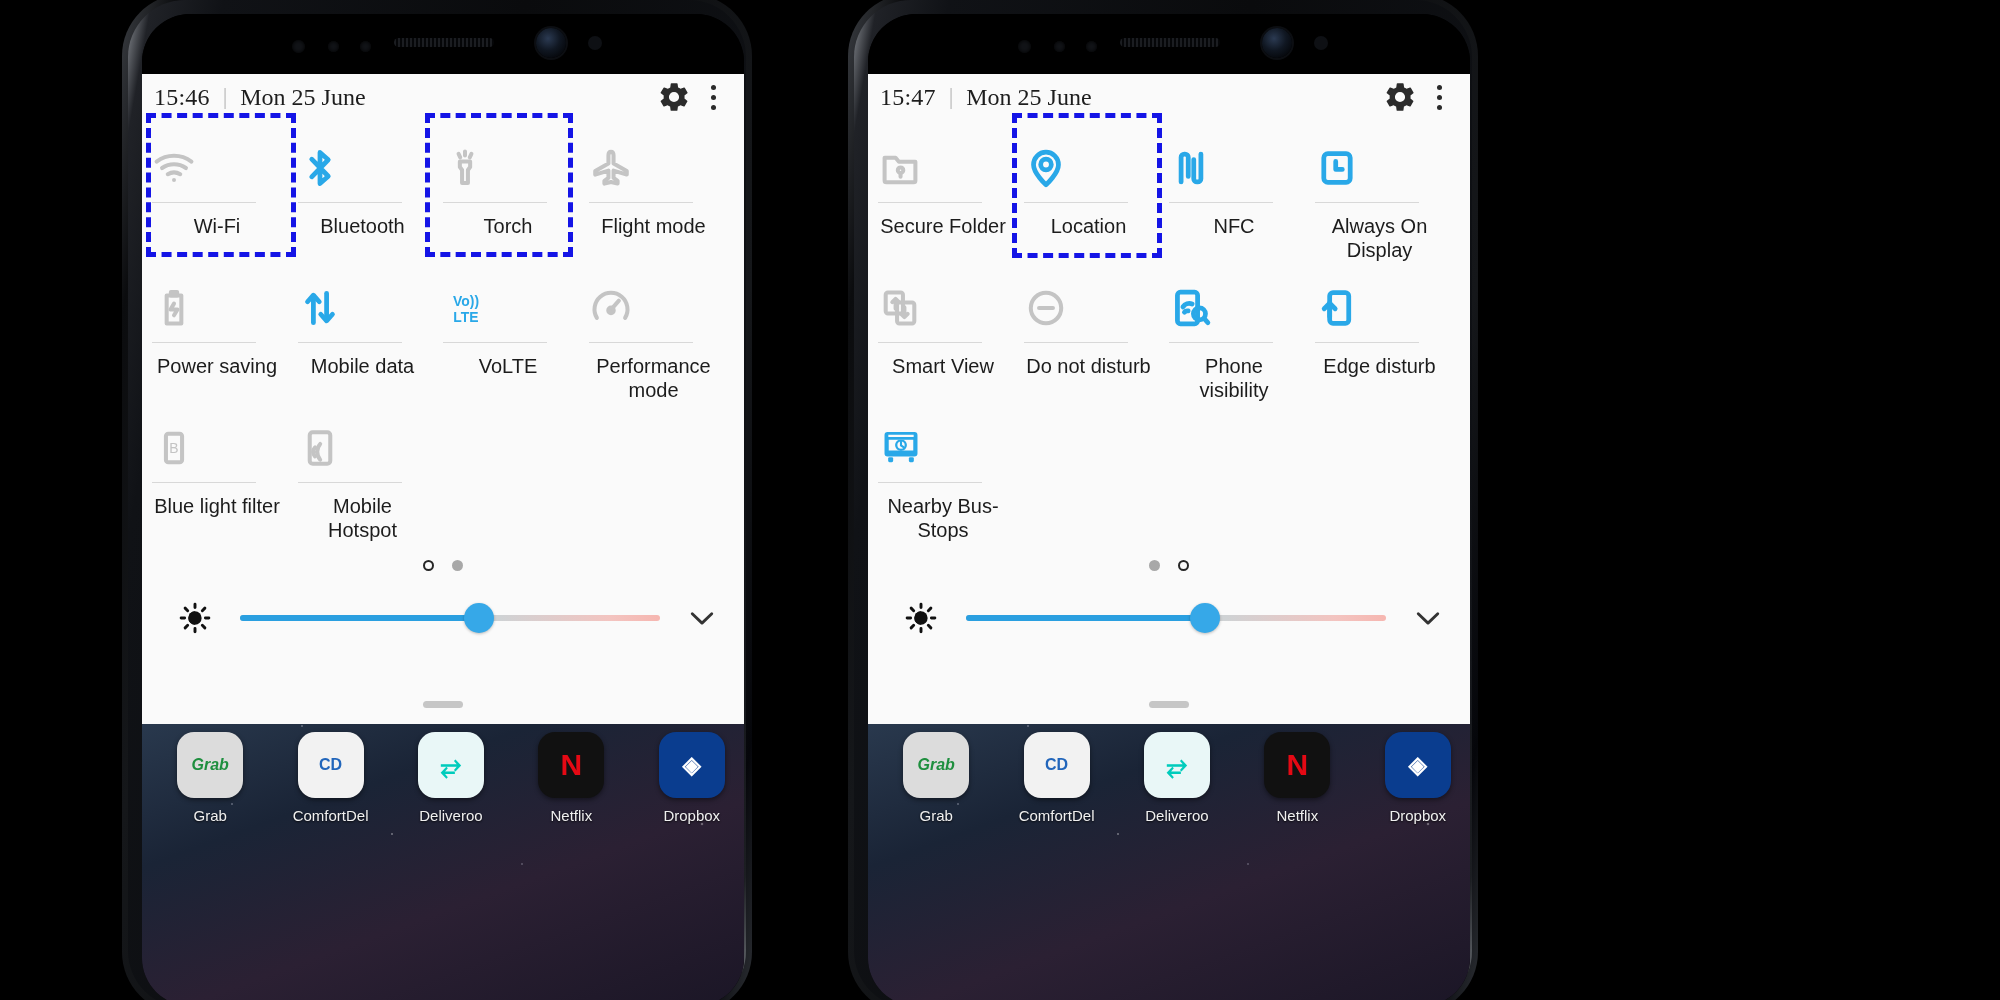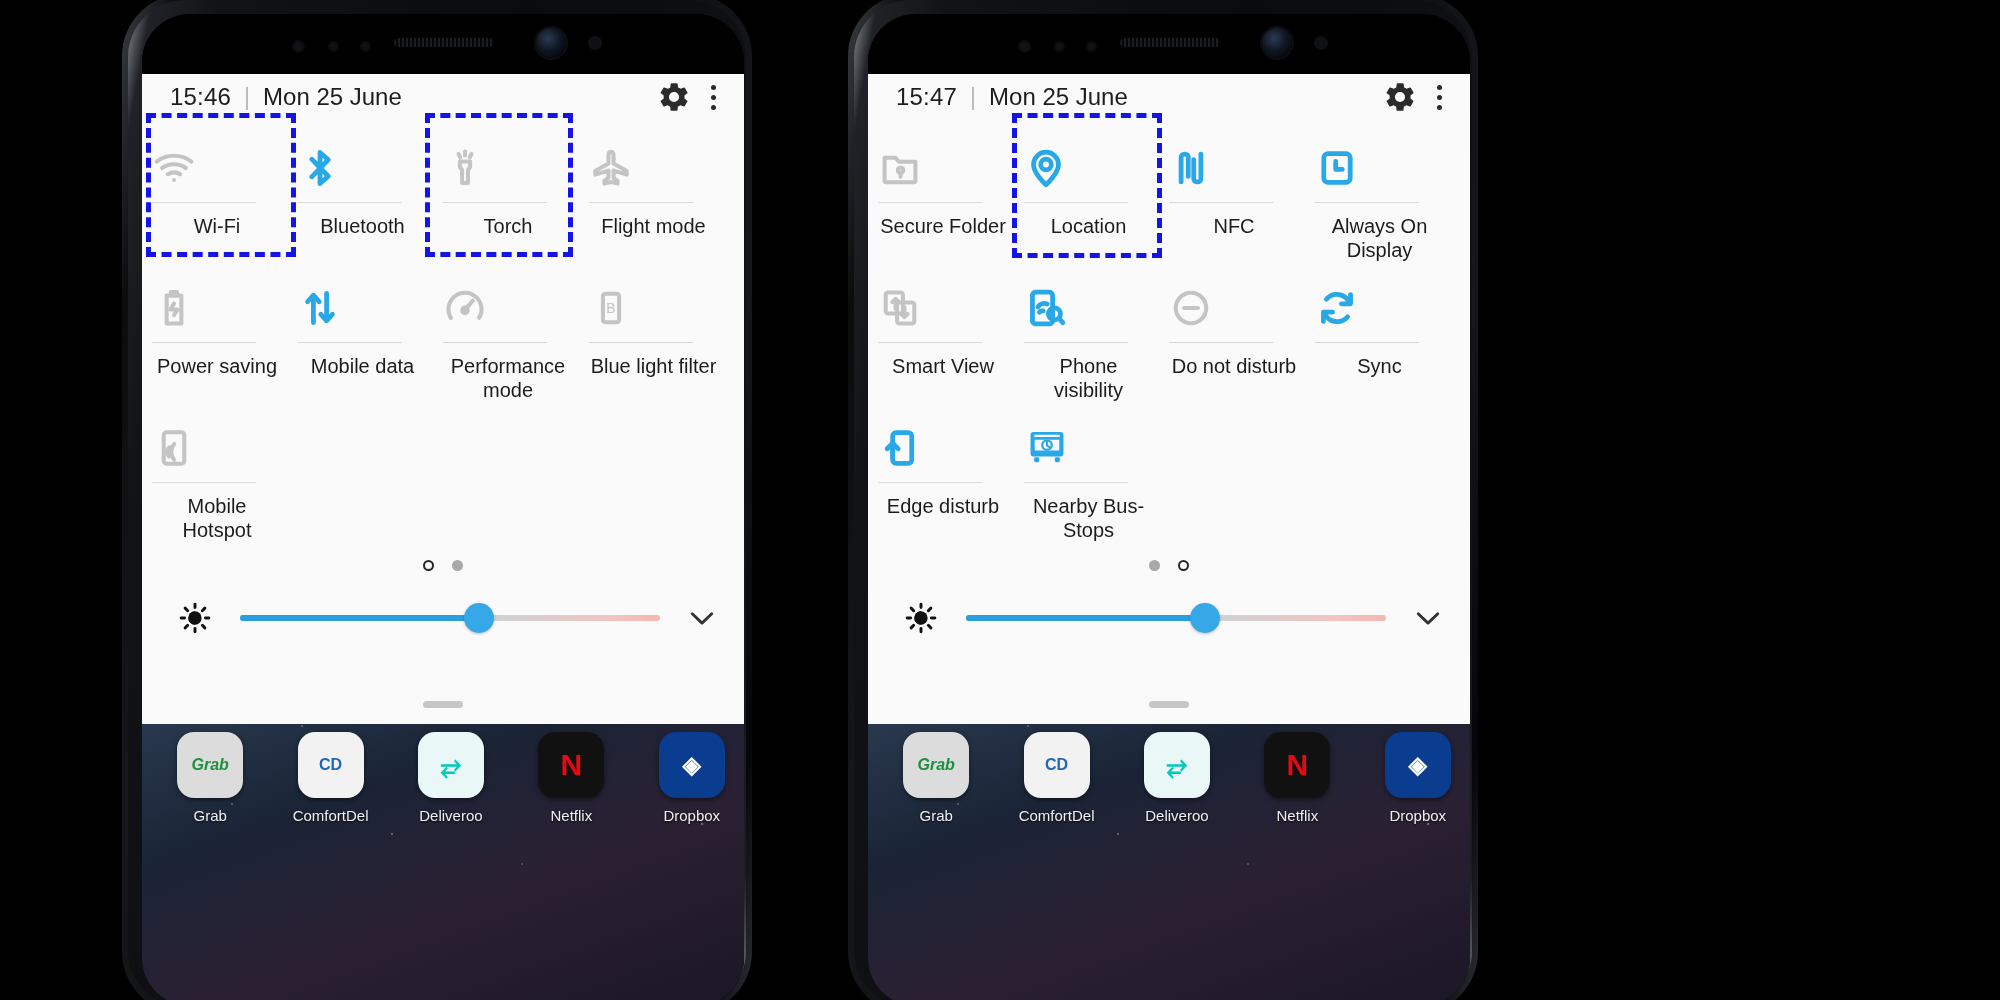--- a/index.html
+++ b/index.html
@@ -30,21 +30,21 @@
   .sensor-dot{position:absolute;border-radius:50%;background:#121418;box-shadow:inset 0 0 4px #000;}
   .speaker{position:absolute;top:24px;left:252px;width:100px;height:9px;border-radius:5px;
     background:repeating-linear-gradient(90deg,#1b1d21 0 2px,#050608 2px 4px);}
   .cam{position:absolute;top:14px;left:394px;width:30px;height:30px;border-radius:50%;
     background:radial-gradient(circle at 40% 35%,#2b3a52 0%,#101722 45%,#05070b 80%);
     box-shadow:0 0 0 2px #0c0e12;}
   .cam2{position:absolute;top:22px;left:446px;width:14px;height:14px;border-radius:50%;background:#0e1014;}
 
   
   .panel{position:absolute;left:0;top:52px;width:602px;height:658px;background:#fafafa;z-index:4;}
-  .statusbar{height:62px;display:flex;align-items:center;padding:0 26px 0 28px;}
+  .statusbar{height:62px;display:flex;align-items:center;padding:0 26px 0 12px;font-family:Liberation Serif, serif;}
   .sb-time{font-size:24px;color:#1d1d1d;letter-spacing:.2px;}
   .sb-sep{margin:0 13px;color:#b9b9b9;font-size:23px;}
   .sb-date{font-size:24px;color:#1d1d1d;}
   .sb-spacer{flex:1;}
   .sb-icon{width:34px;height:34px;margin-left:14px;display:flex;align-items:center;justify-content:center;}
   .kebab{display:flex;flex-direction:column;gap:5px;align-items:center;margin-left:20px;margin-right:2px;}
   .kebab i{display:block;width:5px;height:5px;border-radius:50%;background:#2a2a2a;}
 
   .tiles{display:grid;grid-template-columns:repeat(4,1fr);padding:0 10px;}
   .tile{position:relative;height:140px;display:flex;flex-direction:column;align-items:flex-start;}
@@ -213,20 +213,30 @@
                     <svg width="44" height="44" viewBox="0 0 24 24" fill="none" stroke="#29a8e8" stroke-width="2.6" stroke-linecap="round" stroke-linejoin="round">
                       <path d="M8.4 20V5.4"></path>
                       <path d="M5.2 8.6 8.4 5 11.6 8.6"></path>
                       <path d="M15.6 4v14.6"></path>
                       <path d="M12.4 15.4 15.6 19l3.2-3.6"></path>
                     </svg>
                   </div>
       <div class="rule"></div>
       <div class="lbl">Mobile data</div>
     </div>
+                <div class="tile on">
+      <div class="ico">
+                    <svg width="46" height="44" viewBox="0 0 24 24">
+                      <text x="12" y="11" font-size="7.6" font-weight="bold" fill="#29a8e8" text-anchor="middle" font-family="Liberation Sans">Vo))</text>
+                      <text x="12" y="19.4" font-size="7.6" font-weight="bold" fill="#29a8e8" text-anchor="middle" font-family="Liberation Sans">LTE</text>
+                    </svg>
+                  </div>
+      <div class="rule"></div>
+      <div class="lbl">VoLTE</div>
+    </div>
                 <div class="tile off">
       <div class="ico">
                     <svg width="44" height="44" viewBox="0 0 24 24" fill="none" stroke="#c4c4c4" stroke-width="2.2" stroke-linecap="round" stroke-linejoin="round">
                       <path d="M4.3 17.4a9 9 0 1 1 15.4 0"></path>
                       <path d="M12 12.9 16.3 8"></path>
                       <circle cx="12" cy="13.3" r="1.5"></circle>
                     </svg>
                   </div>
       <div class="rule"></div>
       <div class="lbl">Performance mode</div>
@@ -403,54 +413,42 @@
                     <svg width="44" height="44" viewBox="0 0 24 24" fill="none" stroke="#c4c4c4" stroke-width="2.2" stroke-linecap="round" stroke-linejoin="round">
                       <rect x="4.2" y="3.6" width="9.4" height="11.4" rx="1.2"></rect>
                       <rect x="10.4" y="9" width="9.4" height="11.4" rx="1.2"></rect>
                       <path d="M9.6 12.4V7.1M7.8 8.8 9.6 7l1.8 1.8"></path>
                       <path d="M14.4 11.6v5.3M16.2 15.2 14.4 17l-1.8-1.8"></path>
                     </svg>
                   </div>
       <div class="rule"></div>
       <div class="lbl">Smart View</div>
     </div>
+                <div class="tile off">
+      <div class="ico">
+                    <svg width="44" height="44" viewBox="0 0 24 24" fill="none" stroke="#c4c4c4" stroke-width="2.2" stroke-linecap="round" stroke-linejoin="round">
+                      <circle cx="12" cy="12" r="8.3"></circle>
+                      <path d="M8.2 12h7.6"></path>
+                    </svg>
+                  </div>
+      <div class="rule"></div>
+      <div class="lbl">Do not disturb</div>
+    </div>
                 <div class="tile on">
       <div class="ico">
                     <svg width="44" height="44" viewBox="0 0 24 24" fill="none" stroke="#29a8e8" stroke-width="2.6" stroke-linecap="round" stroke-linejoin="round">
                       <rect x="4.6" y="3.4" width="11" height="17.2" rx="1.6"></rect>
                       <path d="M7.6 11.4a4.2 4.2 0 0 1 5-1.6"></path>
                       <path d="M8.4 14.3a2 2 0 0 1 2-.7"></path>
                       <circle cx="16.6" cy="15.2" r="3.3"></circle>
                       <path d="M19.1 17.7 21.2 20"></path>
                     </svg>
                   </div>
       <div class="rule"></div>
       <div class="lbl">Phone visibility</div>
-    </div>
-                <div class="tile off">
-      <div class="ico">
-                    <svg width="44" height="44" viewBox="0 0 24 24" fill="none" stroke="#c4c4c4" stroke-width="2.2" stroke-linecap="round" stroke-linejoin="round">
-                      <circle cx="12" cy="12" r="8.3"></circle>
-                      <path d="M8.2 12h7.6"></path>
-                    </svg>
-                  </div>
-      <div class="rule"></div>
-      <div class="lbl">Do not disturb</div>
-    </div>
-                <div class="tile on">
-      <div class="ico">
-                    <svg width="44" height="44" viewBox="0 0 24 24" fill="none" stroke="#29a8e8" stroke-width="2.6" stroke-linecap="round" stroke-linejoin="round">
-                      <path d="M18.9 9.6A7.4 7.4 0 0 0 6.2 7.2"></path>
-                      <path d="M5.1 14.4a7.4 7.4 0 0 0 12.7 2.4"></path>
-                      <path d="M19.4 4.7v5h-5"></path>
-                      <path d="M4.6 19.3v-5h5"></path>
-                    </svg>
-                  </div>
-      <div class="rule"></div>
-      <div class="lbl">Sync</div>
     </div>
                 <div class="tile on">
       <div class="ico">
                     <svg width="44" height="44" viewBox="0 0 24 24" fill="none" stroke="#29a8e8" stroke-width="2.6" stroke-linecap="round" stroke-linejoin="round">
                       <rect x="8" y="3.6" width="10.4" height="16.8" rx="1.8"></rect>
                       <path d="M11 12.4 8 9.4l-3 3"></path>
                       <path d="M8 9.4v7.4"></path>
                     </svg>
                   </div>
       <div class="rule"></div>

